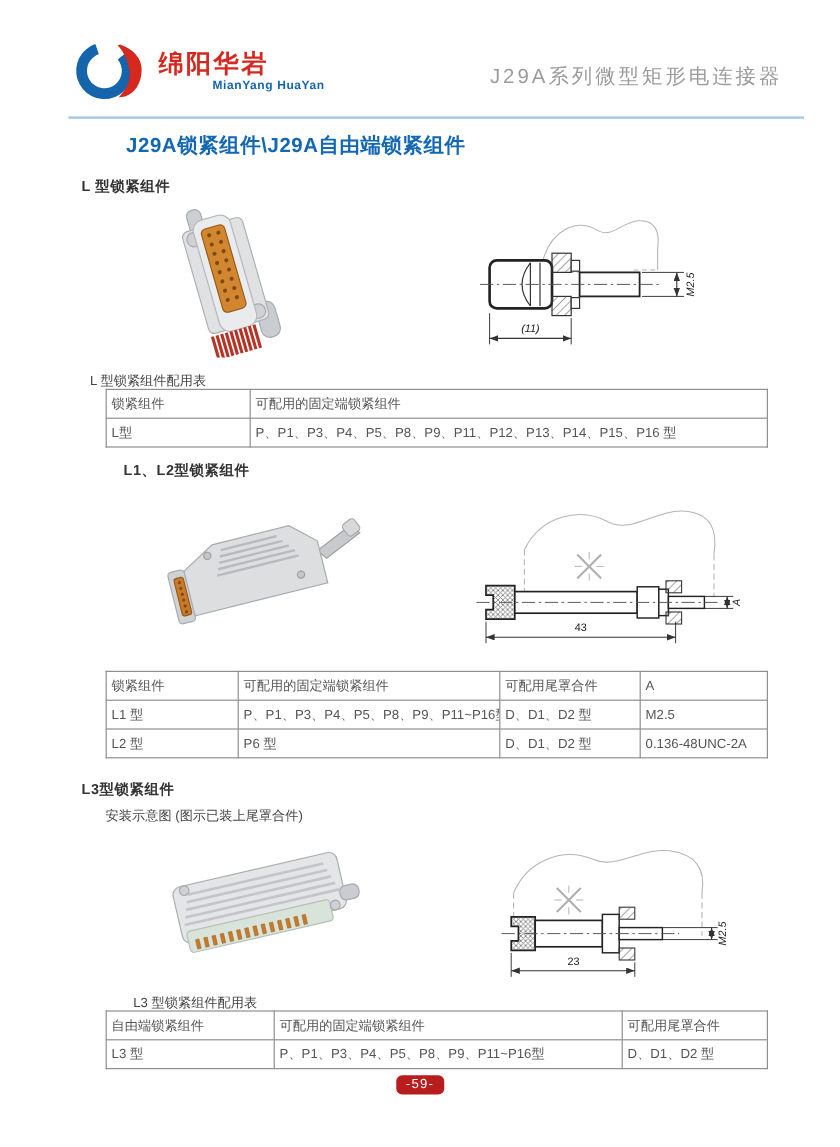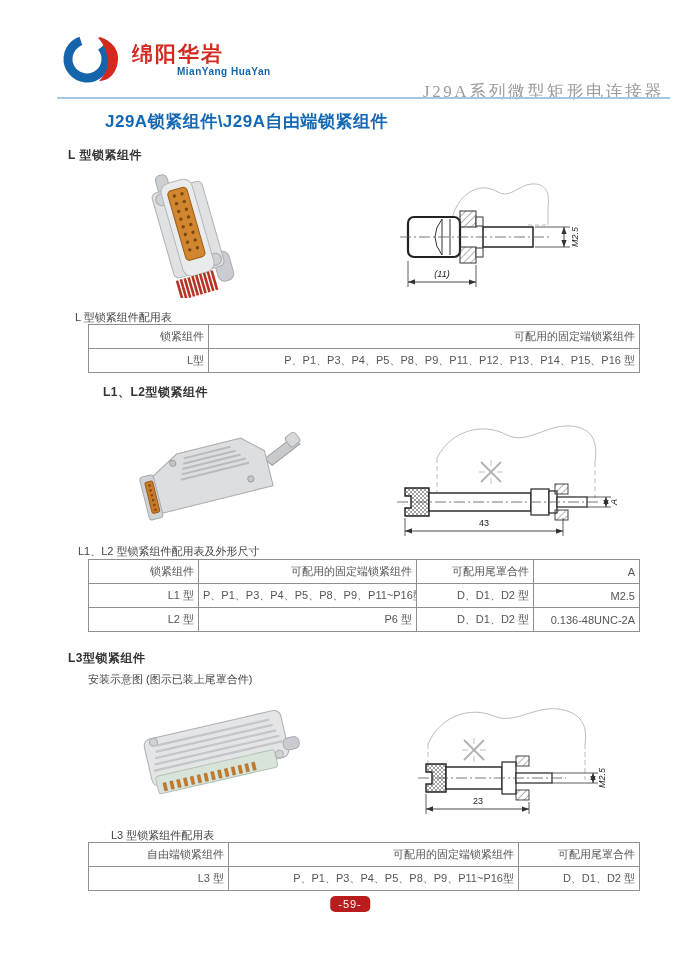--- a/index.html
+++ b/index.html
@@ -6,34 +6,34 @@
   .page{position:relative;width:700px;height:956px;background:#fff;overflow:hidden;
         font-family:"Liberation Sans",sans-serif;color:#333;border-bottom:1px solid #d8d8d8;}
 
   
   .header{position:absolute;left:0;top:0;width:700px;height:120px;}
   .logo{position:absolute;left:62px;top:34px;display:flex;align-items:center;}
   .logo-mark{width:62px;height:50px;}
   .logo-text{margin-left:8px;}
   .logo-cn{font-size:21px;font-weight:bold;color:#d5281e;letter-spacing:2px;line-height:24px;}
   .logo-en{font-size:10px;font-weight:bold;color:#1465ab;letter-spacing:.5px;margin-left:45px;}
-  .doc-title{position:absolute;right:36px;top:52px;font-family:Liberation Serif, serif;
-             font-size:17px;color:#9b9b9b;letter-spacing:2.5px;margin-top:28px;}
+  .doc-title{position:absolute;right:48px;top:52px;font-family:Liberation Sans, sans-serif;
+             font-size:17px;color:#9b9b9b;letter-spacing:2.5px;}
   .header-line{position:absolute;left:57px;right:30px;top:97px;height:2px;background:#a3c8e6;}
 
   
   .page-title{position:absolute;left:68px;top:110px;font-size:17px;font-weight:bold;color:#1368b4;letter-spacing:.5px;margin-left:37px;}
   .sec-heading{position:absolute;font-size:12px;font-weight:bold;color:#333;letter-spacing:.5px;}
   .sub-note{position:absolute;font-size:11px;color:#444;}
   .tbl-caption{position:absolute;font-size:11px;color:#444;}
 
   
   table.spec{position:absolute;border-collapse:collapse;table-layout:fixed;}
   table.spec th,table.spec td{border:1px solid #8f8f8f;font-size:11px;color:#555;
-      text-align:right;font-weight:normal;height:23px;padding:0 4px;white-space:nowrap;overflow:hidden;}
+      text-align:left;font-weight:normal;height:23px;padding:0 4px;white-space:nowrap;overflow:hidden;}
 
   
   .fig{position:absolute;}
   svg text{font-family:"Liberation Sans",sans-serif;}
 
   
   .footer-badge{position:absolute;left:50%;top:896px;transform:translateX(-50%);
       background:#b91c1c;color:#fff;font-size:11px;padding:2px 8px;border-radius:5px;letter-spacing:1px;}
 </style>
 </head>
@@ -217,21 +217,20 @@
     <line x1="10" y1="106" x2="10" y2="124" stroke="#333" stroke-width="0.8"></line>
     <line x1="168" y1="106" x2="168" y2="124" stroke="#333" stroke-width="0.8"></line>
     <line x1="10" y1="119" x2="168" y2="119" stroke="#333" stroke-width="0.9" marker-start="url(#ar2)" marker-end="url(#ar2)"></line>
     <text x="89" y="114" font-size="9" fill="#222" text-anchor="middle">43</text>
     <line x1="192" y1="85" x2="216" y2="85" stroke="#333" stroke-width="0.8"></line>
     <line x1="192" y1="95" x2="216" y2="95" stroke="#333" stroke-width="0.8"></line>
     <line x1="211" y1="85" x2="211" y2="95" stroke="#333" stroke-width="0.9" marker-start="url(#ar2)" marker-end="url(#ar2)"></line>
     <text x="222" y="90" font-size="9" font-style="italic" fill="#222" text-anchor="middle" transform="rotate(-90 222 90)">A</text>
   </svg>
 
-  <div class="tbl-caption" style="left:78px;top:544px;">L1、L2 型锁紧组件配用表及外形尺寸</div>
   <table class="spec" style="left:88px;top:559px;width:552px;">
     <colgroup>
         <col style="width:110px">
         <col style="width:218px">
         <col style="width:117px">
         <col>
       </colgroup>
     <tbody>
         <tr>
       <th>锁紧组件</th>

